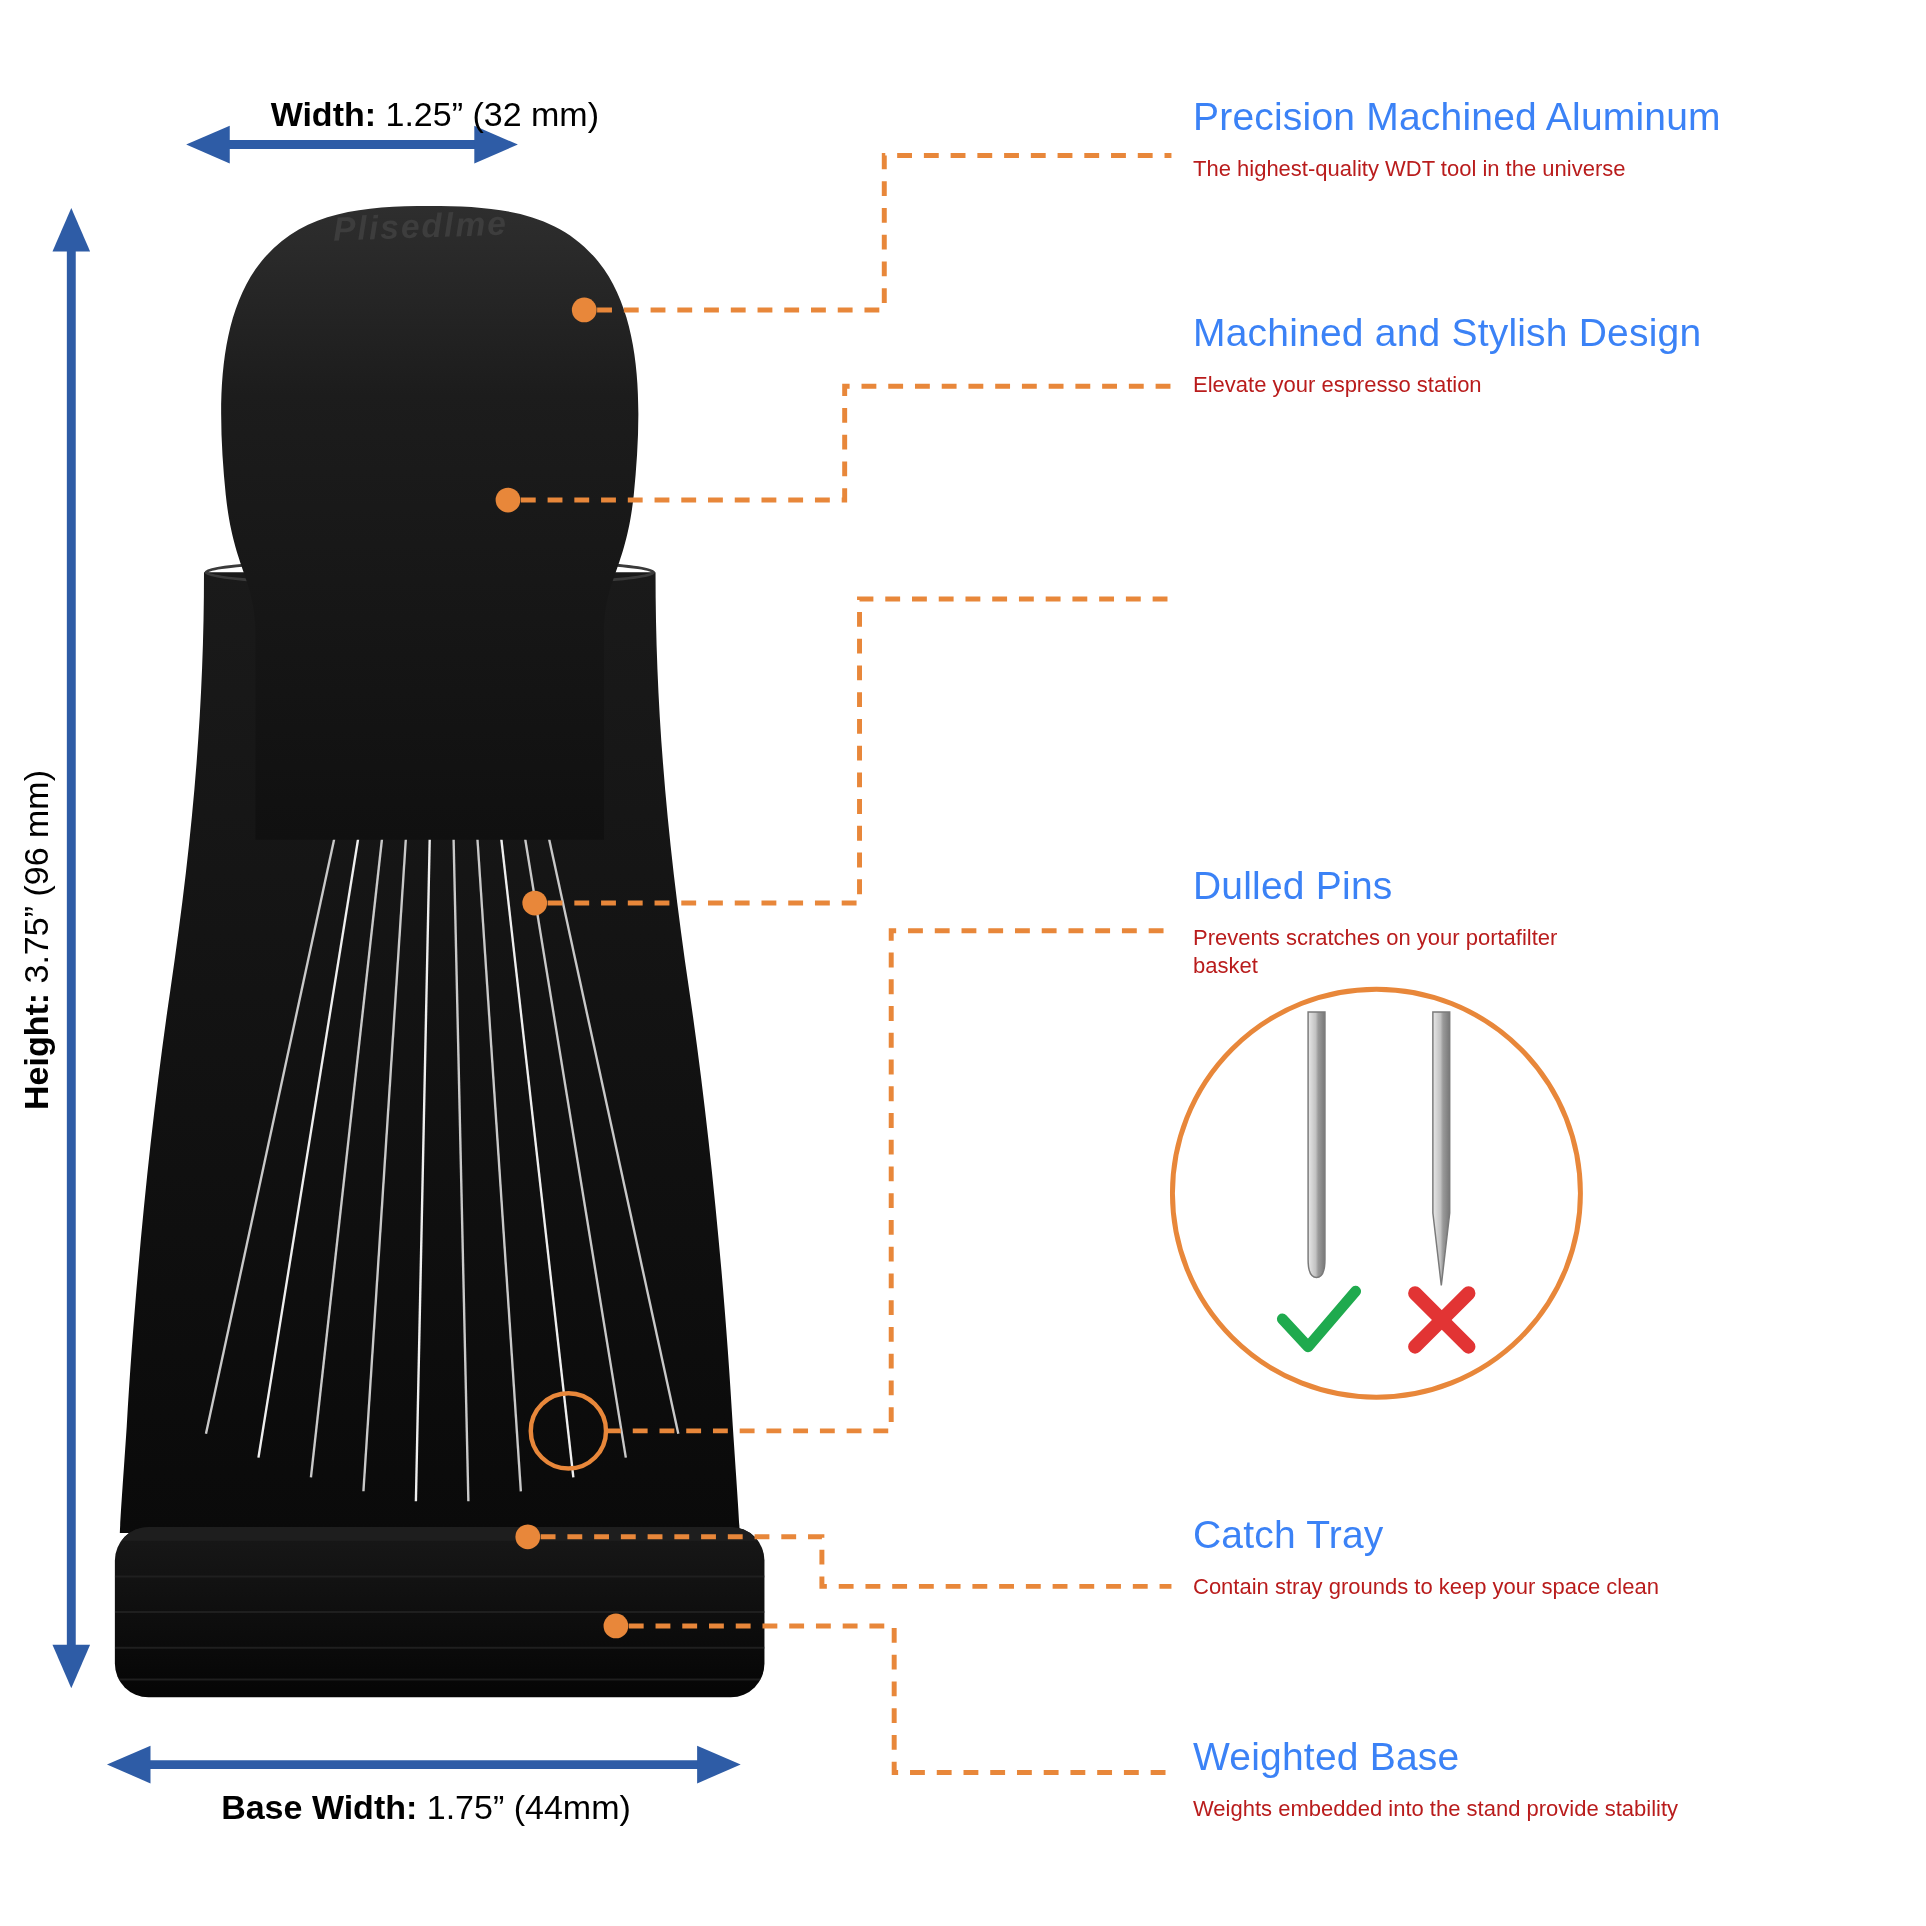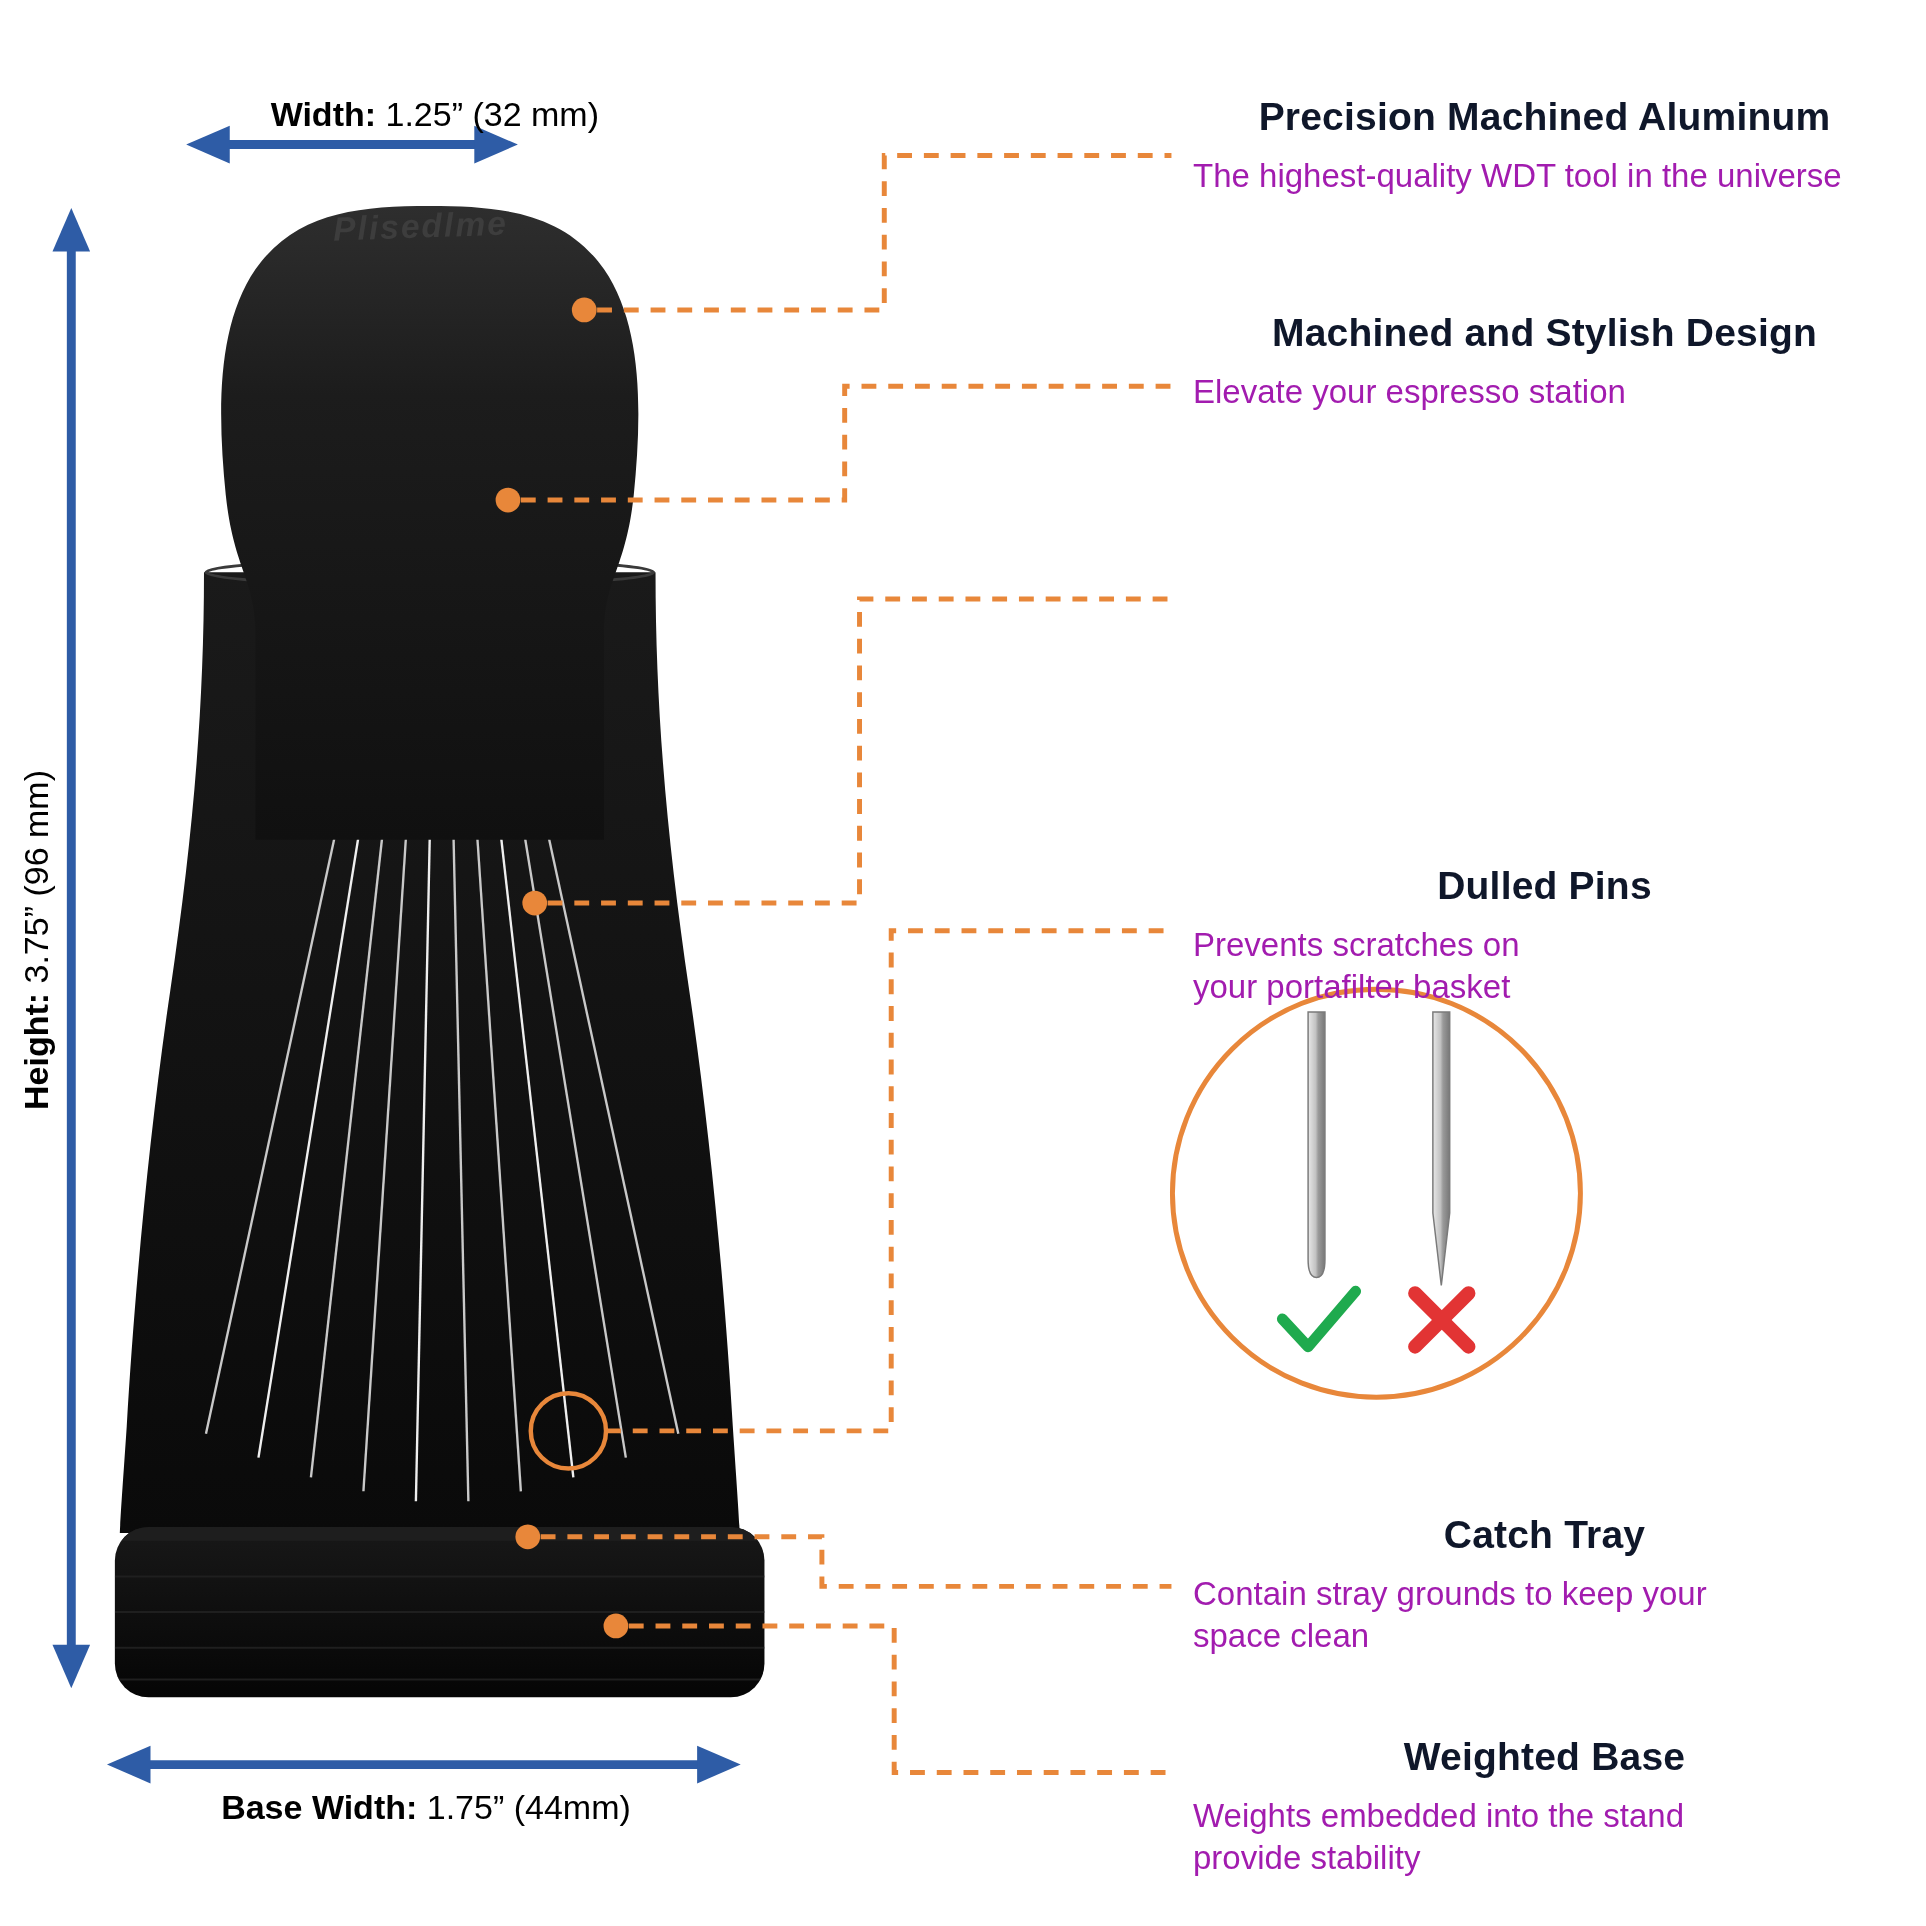--- a/index.html
+++ b/index.html
@@ -9,22 +9,22 @@
   }
   svg.scene{position:absolute;left:0;top:0;width:1927px;height:1927px;}
 
   .dim-label{position:absolute;font-size:34px;color:#000;white-space:nowrap;}
   .dim-label .b{font-weight:bold;}
   .width-label{left:104px;top:95px;width:495px;text-align:right;}
   .base-label{left:129px;top:1788px;width:594px;text-align:center;}
   .height-label{left:-160px;top:919px;width:396px;height:42px;text-align:center;transform:rotate(-90deg);}
 
   .feature{position:absolute;left:1193px;width:703px;}
-  .feature h3{margin:0 0 16px;font-size:39px;font-weight:bold;color:#0f172a;letter-spacing:0.2px;text-align:center;}
-  .feature p{margin:0 0 15px;font-size:33px;line-height:1.28;color:#a21caf;}
+  .feature h3{margin:0 0 16px;font-size:39px;font-weight:normal;color:#3b82f6;letter-spacing:0.2px;}
+  .feature p{margin:0 0 15px;font-size:22px;line-height:1.28;color:#b91c1c;}
   .f1{top:95px;}
   .f2{top:311px;}
   .f3{top:515px;}
   .f4{top:834px;margin-top:30px;}
   .f5{top:1513px;}
   .f6{top:1735px;}
   .f3 p{max-width:569px;}
   .f4 p{max-width:386px;}
   .f5 p{max-width:564px;}
   .f6 p{max-width:525px;}

